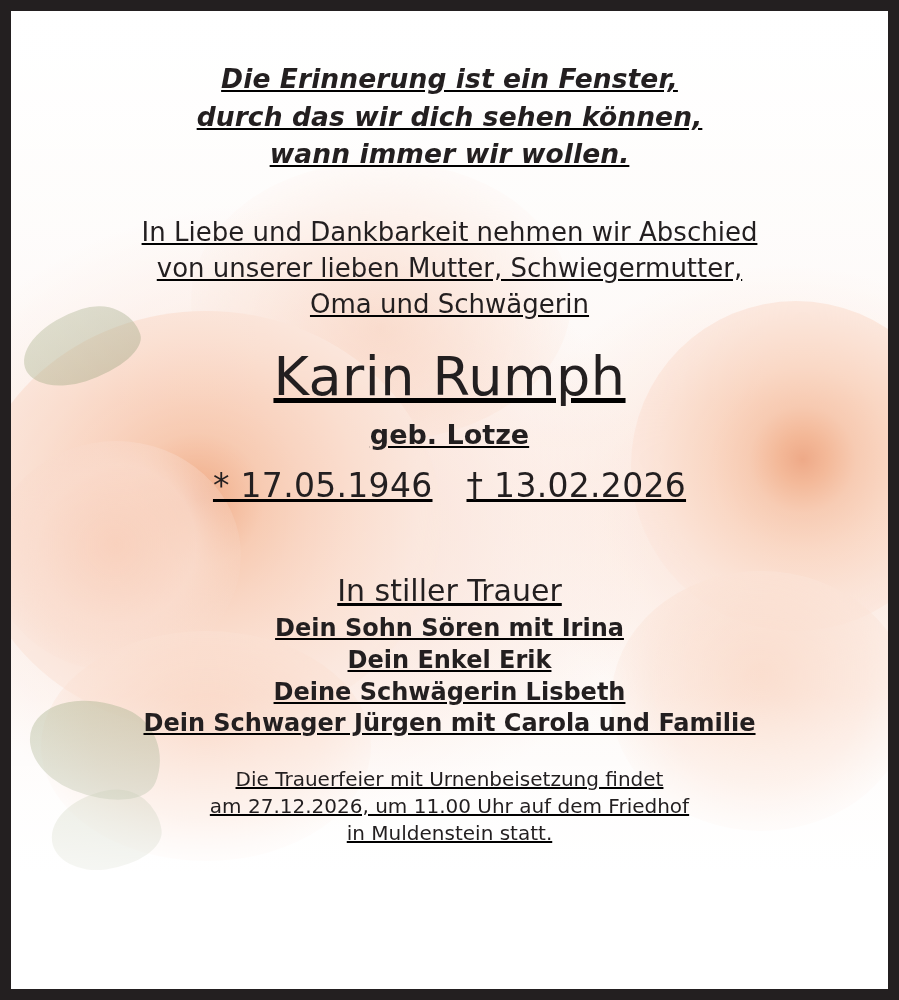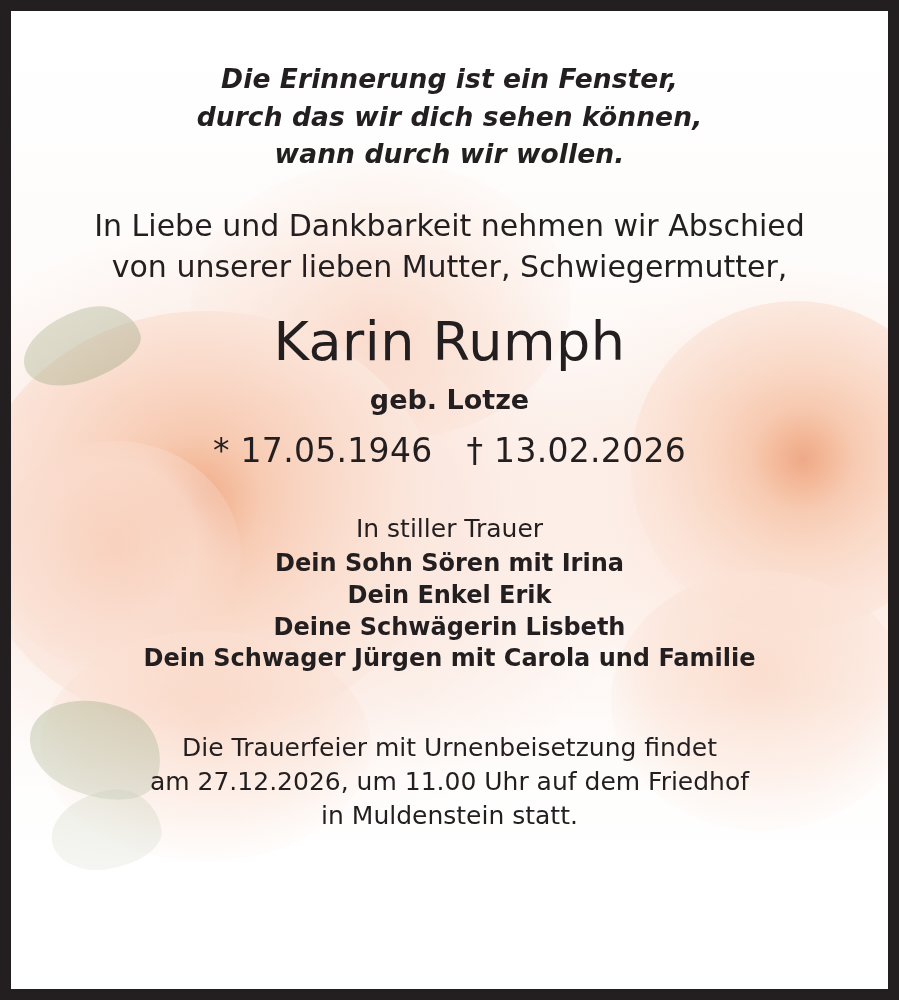--- a/index.html
+++ b/index.html
@@ -10,20 +10,21 @@
   body {
     font-family: "DejaVu Sans", sans-serif;
   }
   .obituary {
     position: relative;
     width: 899px;
     height: 1000px;
     box-sizing: border-box;
     background: #14b8a6;
     overflow: hidden;
+    text-decoration: underline;
   }
   .frame {
     position: absolute;
     inset: 0;
     border: 11px solid #231f20;
     box-sizing: border-box;
     pointer-events: none;
     z-index: 5;
   }
   
@@ -115,22 +116,22 @@
     color: #231f20;
   }
   .verse {
     font-weight: bold;
     font-style: italic;
     font-size: 26.5px;
     line-height: 1.42;
     letter-spacing: 0.1px;
   }
   .intro {
-    margin-top: 32px;
-    font-size: 30px;
+    margin-top: 42px;
+    font-size: 26px;
     line-height: 1.38;
     font-weight: 400;
   }
   .name {
     margin-top: 26px;
     font-size: 54px;
     line-height: 1.05;
     font-weight: 400;
     letter-spacing: 0.5px;
   }
@@ -143,33 +144,33 @@
     margin-top: 16px;
     font-size: 33px;
     font-weight: 400;
     letter-spacing: 0.3px;
   }
   .dates .gap {
     display: inline-block;
     width: 34px;
   }
   .mourn-head {
-    margin-top: 44px;
-    font-size: 25px;
+    margin-top: 68px;
+    font-size: 30px;
     font-weight: 400;
   }
   .mourners {
     margin-top: 5px;
     font-size: 24px;
     font-weight: bold;
     line-height: 1.32;
   }
   .ceremony {
-    margin-top: 56px;
-    font-size: 25px;
+    margin-top: 26px;
+    font-size: 20px;
     font-weight: 400;
     line-height: 1.35;
   }
   .line { display: block; }
 </style>
 </head>
 <body>
 
 <div class="obituary">
 
@@ -187,26 +188,27 @@
     <div class="bg-wash"></div>
   </div>
 
   <div class="frame"></div>
 
   <div class="content">
 
     <div class="verse">
       <span class="line">Die Erinnerung ist ein Fenster,</span>
       <span class="line">durch das wir dich sehen können,</span>
-      <span class="line">wann durch wir wollen.</span>
+      <span class="line">wann immer wir wollen.</span>
     </div>
 
     <div class="intro">
       <span class="line">In Liebe und Dankbarkeit nehmen wir Abschied</span>
       <span class="line">von unserer lieben Mutter, Schwiegermutter,</span>
+      <span class="line">Oma und Schwägerin</span>
     </div>
 
     <div class="name">Karin Rumph</div>
 
     <div class="maiden">geb. Lotze</div>
 
     <div class="dates">
       <span>* 17.05.1946</span><span class="gap"></span><span>† 13.02.2026</span>
     </div>
 

